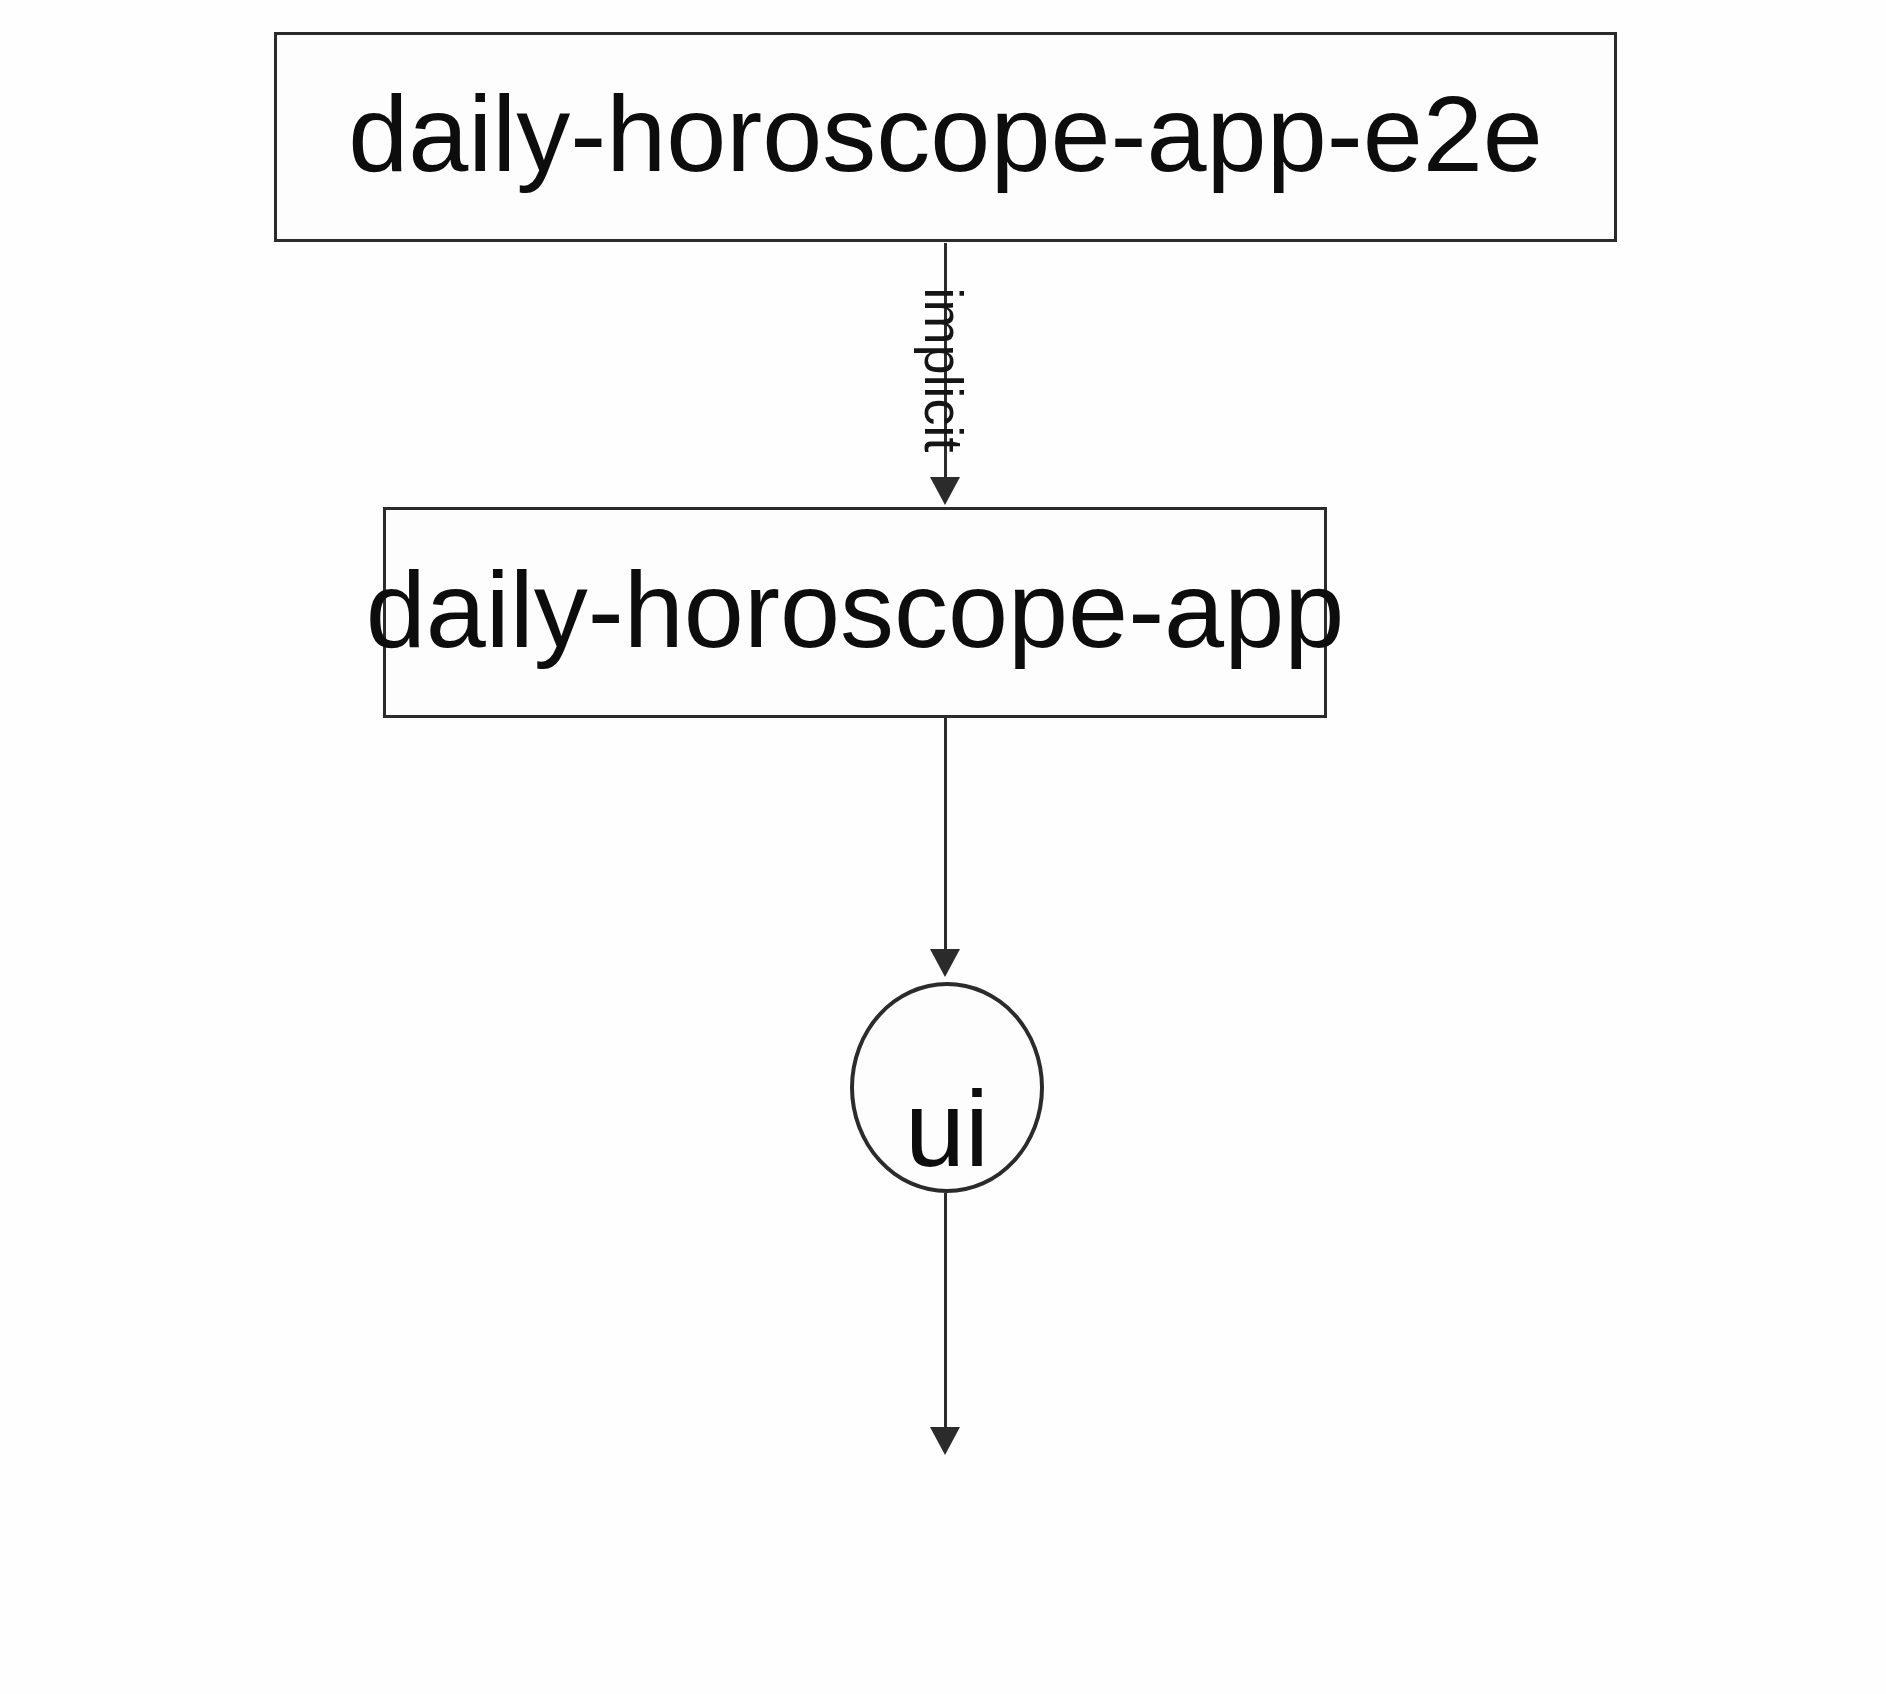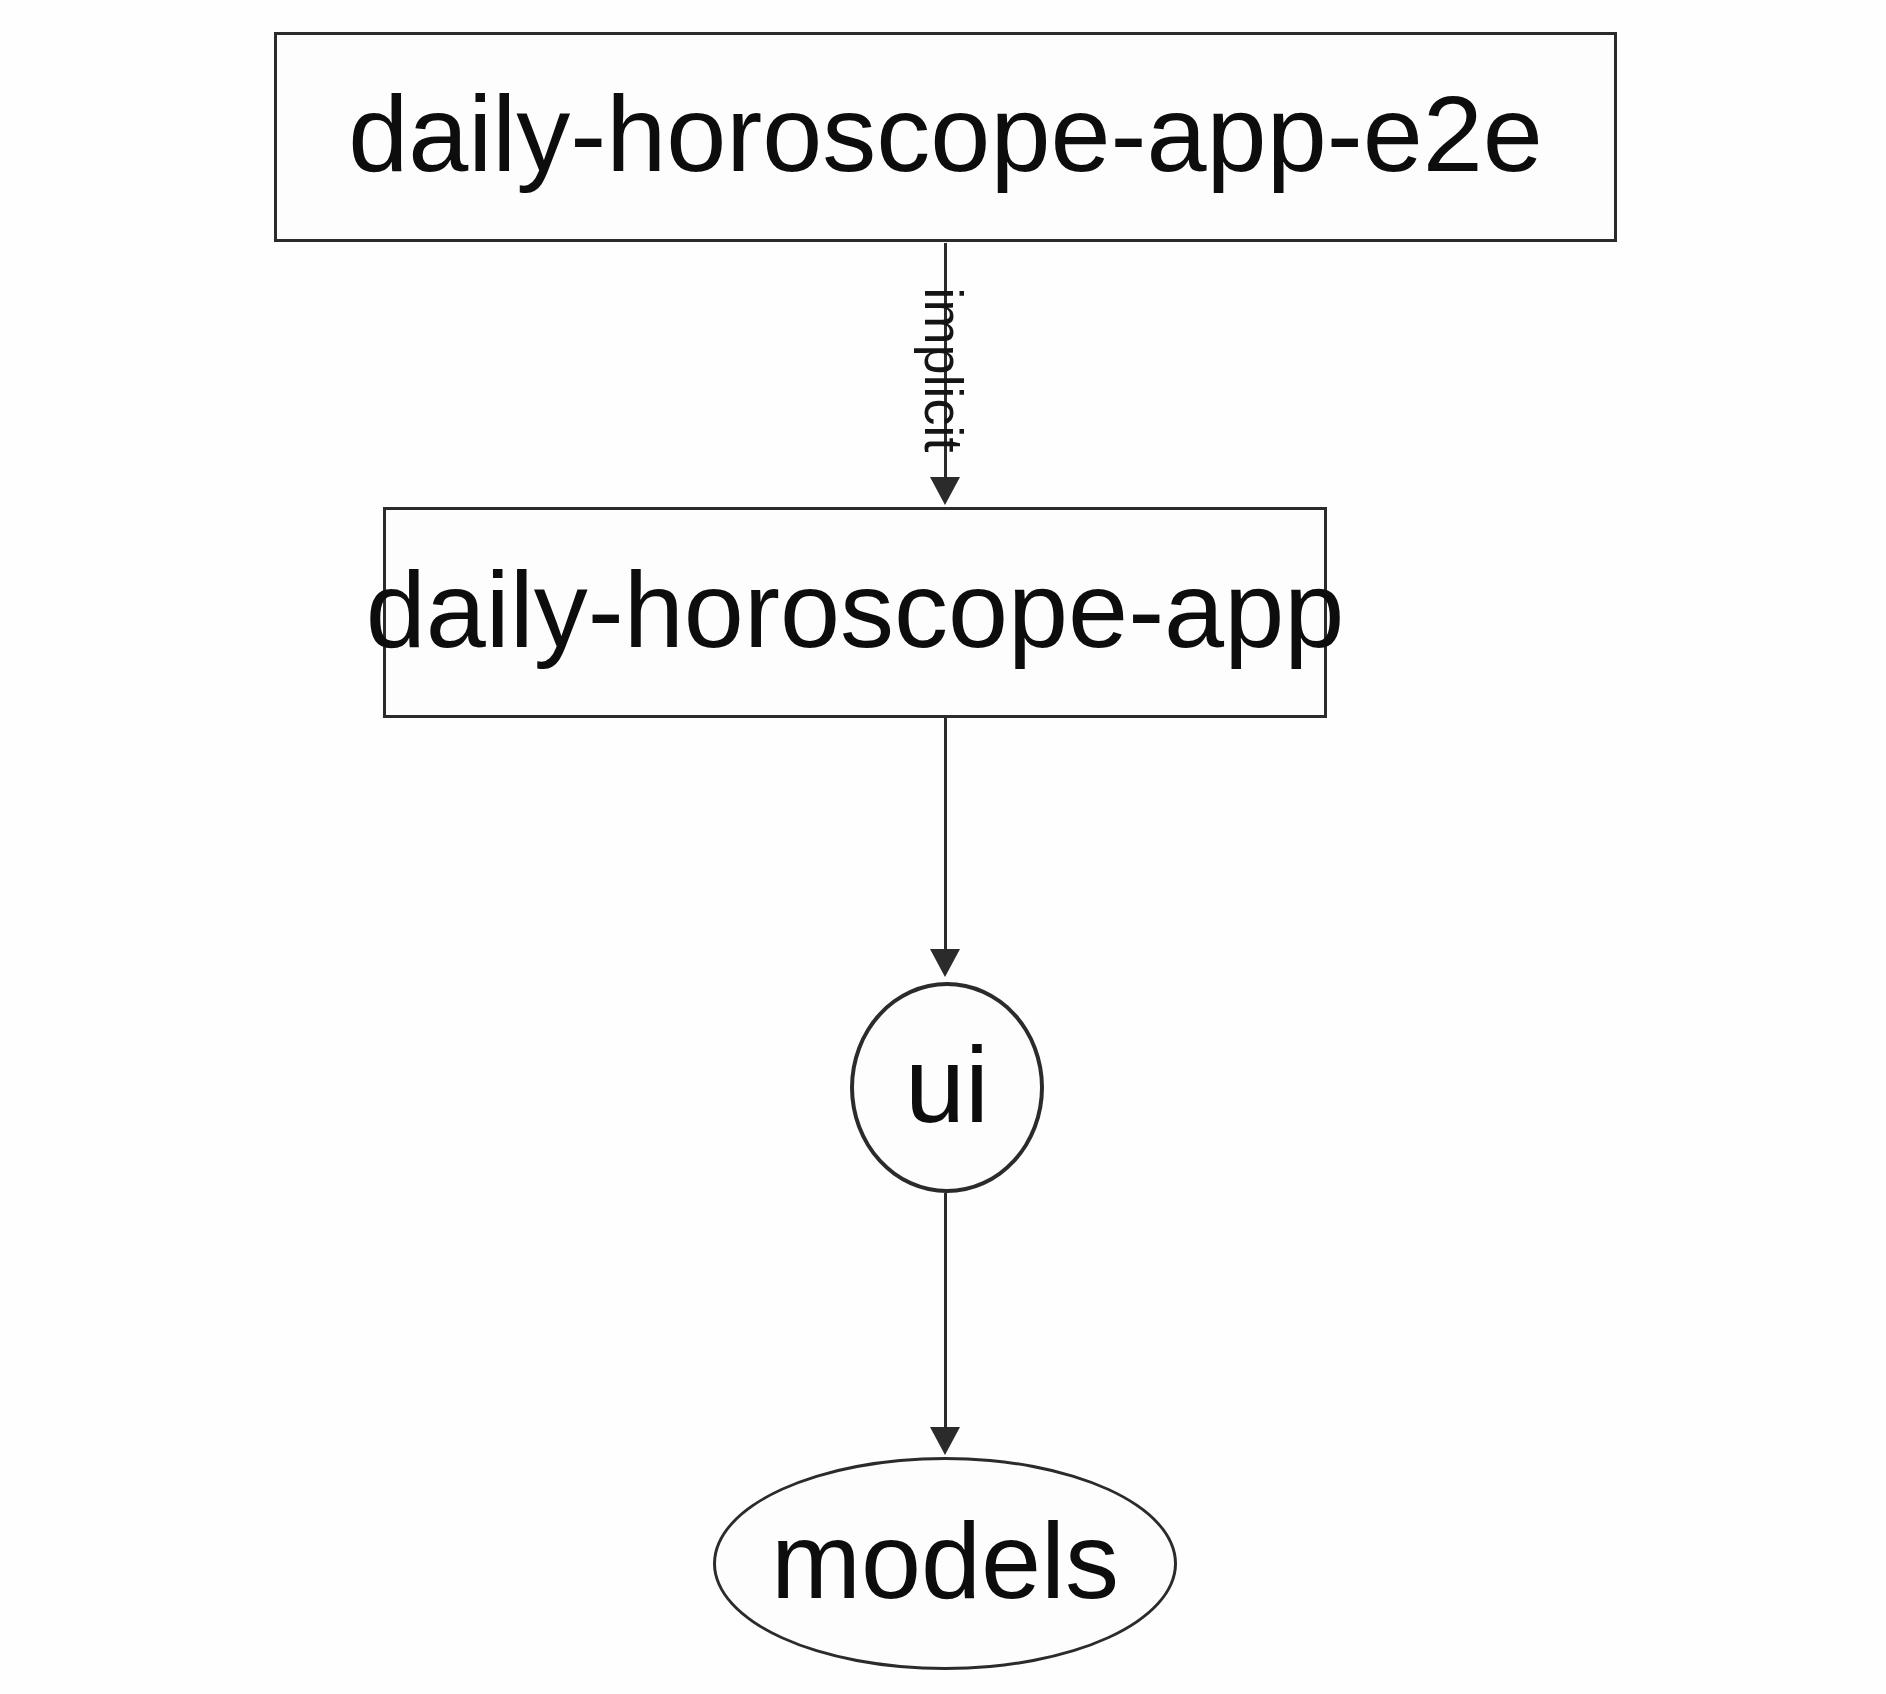--- a/index.html
+++ b/index.html
@@ -26,21 +26,21 @@
     box-sizing: border-box;
   }
   .node .label {
     font-size: 108px;
     line-height: 1;
     white-space: nowrap;
     color: #0d0d0d;
     padding-bottom: 6px;
   }
   .node.rect { border-radius: 0; }
-  .node.ellipse { border-radius: 50%; }
+  .node.ellipse { border-radius: 50%; align-items: flex-end; }
 
   .edge-line {
     position: absolute;
     width: 3px;
     background: #2b2b2b;
   }
   .arrowhead {
     position: absolute;
     width: 0;
     height: 0;
@@ -94,17 +94,14 @@
   </div>
 
   <div class="node rect" id="node-app">
     <span class="label">daily-horoscope-app</span>
   </div>
 
   <div class="node ellipse" id="node-ui">
     <span class="label">ui</span>
   </div>
 
-  <div class="node ellipse" id="node-models">
-    <span class="label">models</span>
-  </div>
 
 </div>
 
 </body></html>

